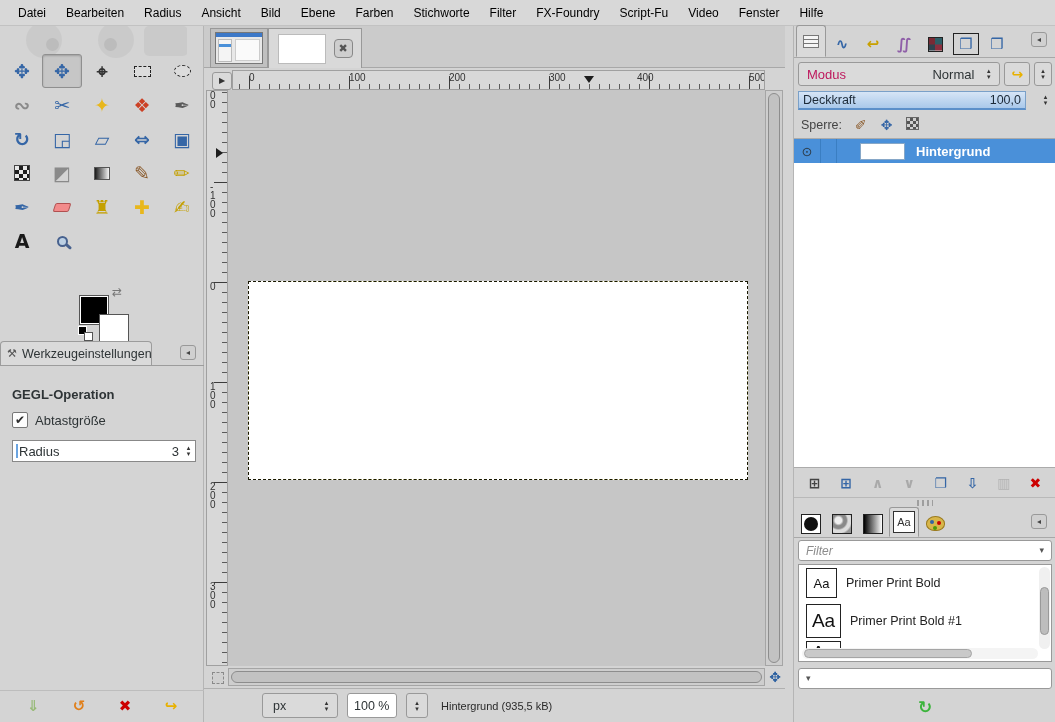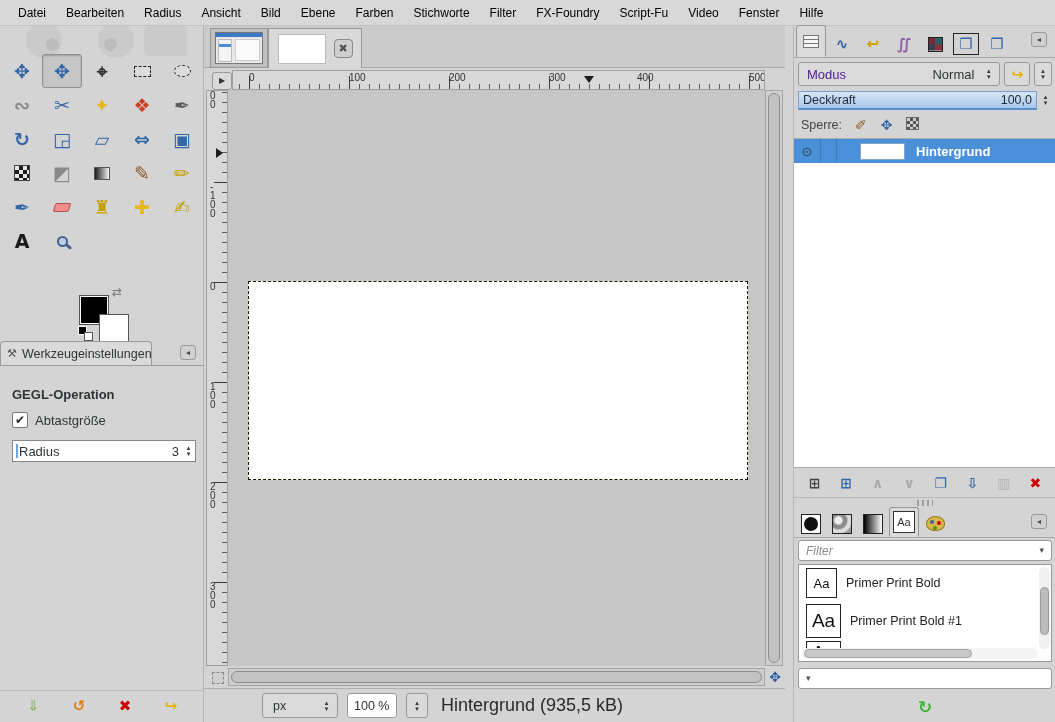--- a/index.html
+++ b/index.html
@@ -107,39 +107,39 @@
   .quickmask-btn{position:absolute;left:4px;top:642px;width:20px;height:20px;display:flex;align-items:center;justify-content:center;}
   .quickmask-btn .sq{width:12px;height:12px;border:1px dashed #8a8a8a;background:#d0d0d0;}
   .h-scrollbar{position:absolute;left:24px;top:642px;width:537px;height:18px;background:#cecece;border:1px solid #a5a5a5;}
   .h-scrollbar .thumb{position:absolute;left:2px;right:2px;top:2px;bottom:2px;background:#c2c2c2;border:1px solid #8d8d8d;border-radius:8px;}
   .nav-btn{position:absolute;left:561px;top:640px;width:20px;height:22px;display:flex;align-items:center;justify-content:center;font-size:14px;color:#2a5fa0;}
   .status-bar{position:absolute;left:0;top:662px;width:581px;height:34px;border-top:1px solid #b0b0b0;display:flex;align-items:center;gap:9px;padding-left:58px;background:var(--window-bg);}
   .unit-combo{width:76px;height:25px;border:1px solid #999;border-radius:3px;background:#dadada;display:flex;align-items:center;padding:0 4px 0 10px;}
   .unit-combo .lbl{flex:1;font-size:12.5px;}
   .zoom-entry{width:50px;height:25px;border:1px solid #999;border-radius:3px;background:#fff;display:flex;align-items:center;padding-left:6px;font-size:12.5px;}
   .spin-box{width:22px;height:25px;border:1px solid #999;border-radius:3px;background:#dadada;display:flex;align-items:center;justify-content:center;}
-  .status-text{font-size:18px;color:#2a2a2a;margin-left:4px;}
+  .status-text{font-size:11px;color:#2a2a2a;margin-left:4px;}
 
   
   .right-dock{position:absolute;left:793px;top:26px;width:262px;height:696px;background:var(--window-bg);border-left:1px solid #b5b5b5;}
   .d-tabs{position:absolute;left:0;width:262px;display:flex;align-items:flex-end;gap:1px;padding-left:2px;}
   .d1-tabs{top:0;height:32px;border-bottom:1px solid #a8a8a8;}
   .dock-tab{width:30px;height:26px;display:flex;align-items:center;justify-content:center;margin-bottom:0;}
   .dock-tab .glyph{font-size:15px;}
   .dock-tab.active{height:32px;background:#dadada;border:1px solid #999;border-bottom:1px solid #dadada;border-radius:3px 3px 0 0;}
   .dock-tab.framed{outline:1px solid #222;outline-offset:-3px;}
   .d-collapse{position:absolute;right:8px;top:5px;}
   .mode-row{position:absolute;left:0;top:34px;width:262px;height:28px;display:flex;align-items:center;gap:4px;padding:0 4px;}
   .mode-combo{width:204px;height:24px;border:1px solid #999;border-radius:3px;background:#dadada;display:flex;align-items:center;padding:0 4px 0 8px;}
-  .mode-combo .lbl{flex:1;color:#4c1d95;}
+  .mode-combo .lbl{flex:1;color:#be185d;}
   .mode-combo .val{margin-right:8px;}
   .sq-btn{width:26px;height:24px;border:1px solid #999;border-radius:3px;background:#dadada;display:flex;align-items:center;justify-content:center;}
   .sq-btn .glyph{font-size:14px;}
   .spin-sm{width:18px;height:24px;border:1px solid #999;border-radius:3px;background:#dadada;display:flex;align-items:center;justify-content:center;}
-  .opacity-row{position:absolute;left:0;top:64px;width:262px;height:20px;display:flex;align-items:center;padding:0 4px;gap:2px;}
+  .opacity-row{position:absolute;left:0;top:64px;width:262px;height:20px;display:flex;align-items:center;padding:0 4px;gap:13px;}
   .opacity-bar{flex:1;height:19px;border:1px solid #7aa0c8;border-bottom:2px solid #5b8fc9;background:linear-gradient(#d6e5f6,#a9c8ea);display:flex;align-items:center;justify-content:space-between;padding:0 4px;font-size:12.5px;color:#1c2a38;}
   .lock-row{position:absolute;left:0;top:88px;width:262px;height:22px;display:flex;align-items:center;gap:13px;padding-left:7px;font-size:12.5px;color:#444;}
   .lock-row .glyph{font-size:14px;}
   .layer-list{position:absolute;left:0;top:112px;width:262px;height:330px;background:#fff;border-top:1px solid #ababab;border-bottom:1px solid #ababab;}
   .layer-row{height:24px;background:linear-gradient(#54149e0,#4a90d9);background:var(--accent);display:flex;align-items:center;}
   .eye-cell{width:27px;height:100%;display:flex;align-items:center;justify-content:center;border-right:1px solid #3a7ec2;color:#2c3a46;font-size:13px;}
   .link-cell{width:16px;height:100%;border-right:1px solid #3a7ec2;}
   .layer-thumb{width:45px;height:17px;background:#fff;border:1px solid #86a7c8;margin-left:23px;}
   .layer-name{margin-left:11px;font-weight:bold;font-size:13px;color:#fff;}
   .layer-buttons{position:absolute;left:0;top:442px;width:262px;height:30px;display:flex;align-items:center;justify-content:space-between;padding:0 9px;border-bottom:1px solid #b9b9b9;}

